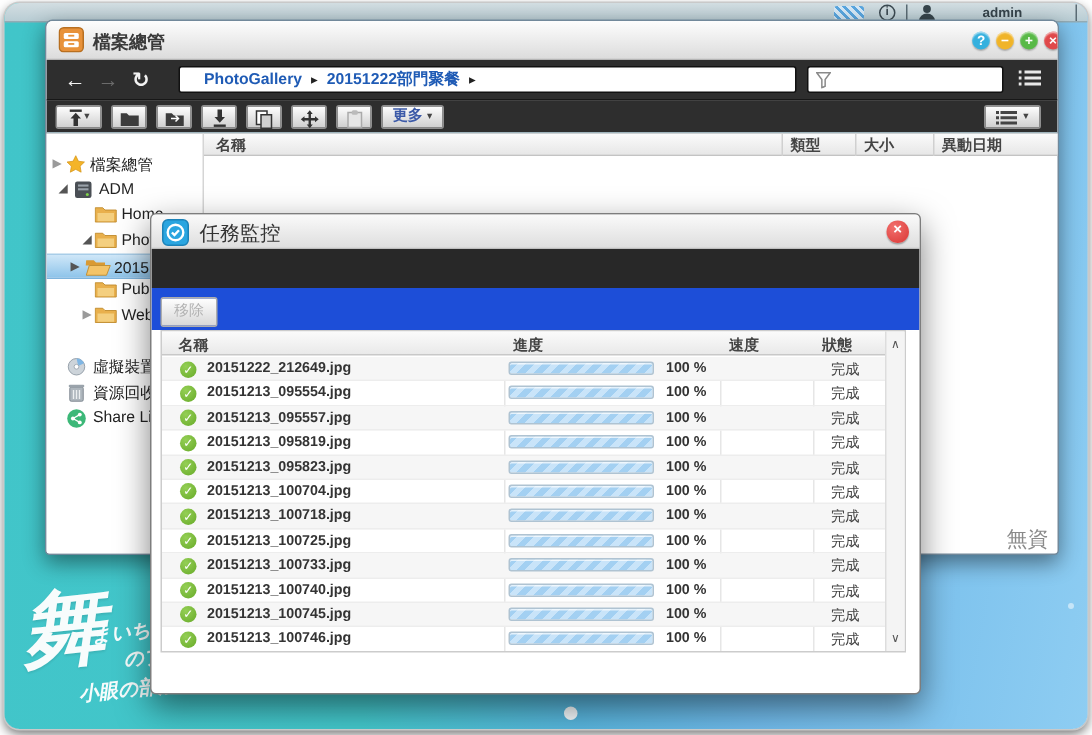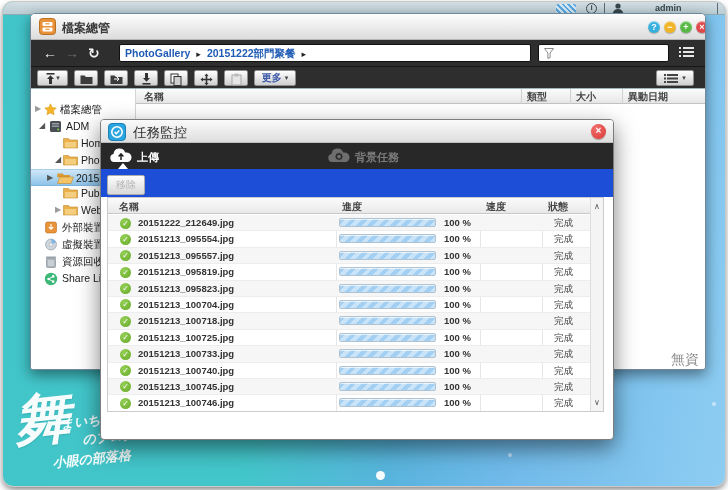--- a/index.html
+++ b/index.html
@@ -37,21 +37,21 @@
   .wbtn.help{left:617px;background:#35b0de;}
   .wbtn.min{left:633px;background:#f0b429;}
   .wbtn.max{left:649px;background:#58b947;}
   .wbtn.close{left:665px;background:#e0484a;}
   .blackbar{position:absolute;left:0;right:0;background:#2e2e2e;}
   .bar-nav{top:26px;height:27px;border-bottom:1px solid #171717;}
   .bar-tools{top:53px;height:22px;border-bottom:1px solid #9fb4bc;}
   .navg{position:absolute;top:5px;font-size:14px;font-weight:bold;color:#f2f2f2;}
   .navg.fwd{color:#6b6b6b;}
   .crumbbox{position:absolute;left:88px;top:4px;width:412px;height:18px;background:#fff;border-radius:2px;border:1px solid #111;
-            font-size:10.5px;line-height:17px;padding-left:5px;white-space:nowrap;overflow:hidden;}
+            font-size:10.5px;line-height:17px;padding-left:16px;white-space:nowrap;overflow:hidden;}
   .crumbbox b{color:#1f5bb5;}
   .crumb-sep{color:#222;font-size:9px;margin:0 6px;}
   .filterbox{position:absolute;left:507px;top:4px;width:131px;height:18px;background:#fff;border-radius:2px;border:1px solid #111;}
   .funnel{position:absolute;left:5px;top:3px;}
   .listmenu-ico{position:absolute;left:648px;top:6px;}
   
   .tbtn{position:absolute;top:3px;height:16px;background:linear-gradient(#fefefe,#cfcfcf);border:1px solid #8f8f8f;border-radius:2px;
         color:#333;font-size:10px;text-align:center;}
   .more-label{color:#3c5aa8;font-weight:bold;font-size:10px;line-height:14px;display:inline-block;vertical-align:top;}
   .dd{font-size:7px;color:#444;display:inline-block;vertical-align:top;line-height:14px;}
@@ -62,21 +62,21 @@
   .fl-col-sep{position:absolute;top:0;width:1px;height:15px;background:#d0d0d0;}
   .sidebar{position:absolute;left:0;top:75px;width:105px;bottom:0;background:#fff;border-right:1px solid #d5d5d5;overflow:hidden;}
   .tree-item{position:absolute;left:0;width:105px;height:17px;font-size:10.5px;color:#222;white-space:nowrap;}
   .tree-item .exp{position:absolute;top:3px;font-size:8px;color:#9a9a9a;}
   .tree-item .exp.open{color:#555;}
   .tree-item .ti{position:absolute;top:2px;}
   .tree-item .lbl{position:absolute;top:2px;}
   .tree-item.selected{background:linear-gradient(#cfe7f8,#8ec4ea);border-top:1px solid #a8cde8;border-bottom:1px solid #7eb4dd;}
   .empty-text{position:absolute;left:640px;top:337px;font-size:14px;color:#8a8a8a;}
   
-  .dlg{position:absolute;left:97px;top:117px;width:514px;height:321px;background:#fff;border:1px solid #7d7d7d;border-radius:4px;
+  .dlg{position:absolute;left:97px;top:140px;width:514px;height:321px;background:#fff;border:1px solid #7d7d7d;border-radius:4px;
        box-shadow:0 8px 22px rgba(0,0,0,.5);overflow:hidden;}
   .dlg-title{position:absolute;left:0;top:0;right:0;height:23px;background:linear-gradient(#fafafa,#dedede);border-bottom:1px solid #bdbdbd;}
   .dlg-title .t{position:absolute;left:32px;top:4px;font-size:13.5px;color:#333;}
   .dlg-ico{position:absolute;left:7px;top:3px;}
   .dlg-close{position:absolute;right:7px;top:4px;width:15px;height:15px;border-radius:50%;
              background:radial-gradient(circle at 35% 30%,#f2706d,#d93634);color:#fff;font-size:10px;font-weight:bold;
              text-align:center;line-height:14px;box-shadow:0 1px 1px rgba(0,0,0,.3);}
   .tabbar{position:absolute;left:0;top:23px;right:0;height:26px;background:#282828;}
   .tab{position:absolute;top:0;height:26px;}
   .tab .tl{position:absolute;top:7px;font-size:11px;font-weight:bold;color:#7c7c7c;}
@@ -316,29 +316,20 @@
       <div class="tree-item" style="top:113px">
         <span class="exp" style="left:24px">▶</span>
         <span class="ti" style="left:32px">
               <svg width="15" height="12" viewBox="0 0 15 12">
                 <path d="M0.5 1.5 h5 l1.5 1.5 h7.5 v8 h-14 z" fill="#e9b04c" stroke="#c08b2d" stroke-width=".6"></path>
                 <rect x="2" y="5" width="11" height="5.5" fill="#f4cf7f"></rect>
               </svg>
             </span>
         <span class="lbl" style="left:50px">Web</span>
       </div>
-      <div class="tree-item" style="top:130px">
-        <span class="ti" style="left:13px">
-              <svg width="14" height="13" viewBox="0 0 14 13">
-                <rect x="1.5" y="1" width="11" height="11" rx="2" fill="#e8923a" stroke="#b86f20" stroke-width=".6"></rect>
-                <path d="M7 3 v5 m-2.2 -2 L7 8.2 9.2 6" stroke="#fff" fill="none" stroke-width="1.1"></path>
-              </svg>
-            </span>
-        <span class="lbl" style="left:31px">外部裝置</span>
-      </div>
       <div class="tree-item" style="top:147px">
         <span class="ti" style="left:13px">
               <svg width="14" height="13" viewBox="0 0 14 13">
                 <circle cx="7" cy="6.5" r="5.5" fill="#cdd4da" stroke="#8f9aa4" stroke-width=".6"></circle>
                 <path d="M7 1 a5.5 5.5 0 0 1 5 3.2 L8.2 6 z" fill="#7fb6e4"></path>
                 <circle cx="7" cy="6.5" r="1.6" fill="#fff" stroke="#8f9aa4" stroke-width=".5"></circle>
               </svg>
             </span>
         <span class="lbl" style="left:31px">虛擬裝置</span>
       </div>
@@ -374,40 +365,20 @@
               <rect x="0.5" y="0.5" width="17" height="17" rx="3.5" fill="#2aa5e0" stroke="#1b82b8"></rect>
               <circle cx="9" cy="9" r="5.2" fill="none" stroke="#fff" stroke-width="1.6"></circle>
               <path d="M6.6 9 l1.7 1.7 3 -3.2" fill="none" stroke="#fff" stroke-width="1.6"></path>
             </svg>
       </span>
       <span class="t">任務監控</span>
       <div class="dlg-close">×</div>
     </div>
 
     <div class="tabbar">
-      <div class="tab active" style="left:0;width:90px">
-        <span style="position:absolute;left:8px;top:5px">
-          <svg width="24" height="16" viewBox="0 0 24 16">
-                <path d="M5 14 a4 4 0 0 1 -.5 -7.9 A6 6 0 0 1 16.2 4.6 A4.3 4.3 0 0 1 19 14 z" fill="#fff"></path>
-                <path d="M12 12 V6.2 M9.6 8.4 L12 5.8 14.4 8.4" stroke="#222" stroke-width="1.5" fill="none"></path>
-              </svg>
-        </span>
-        <span class="tl" style="left:36px">上傳</span>
-        <div class="notch"></div>
-      </div>
-      <div class="tab" style="left:218px;width:120px">
-        <span style="position:absolute;left:8px;top:5px">
-          <svg width="24" height="16" viewBox="0 0 24 16">
-                <path d="M5 14 a4 4 0 0 1 -.5 -7.9 A6 6 0 0 1 16.2 4.6 A4.3 4.3 0 0 1 19 14 z" fill="#6e6e6e"></path>
-                <circle cx="12" cy="8.6" r="2.6" fill="none" stroke="#2a2a2a" stroke-width="1.3"></circle>
-                <path d="M12 4.8 v1.4 M12 10.9 v1.4 M8.3 8.6 h1.4 M14.3 8.6 h1.4 M9.4 6 l1 1 M13.6 10.2 l1 1 M14.6 6 l-1 1 M10.4 10.2 l-1 1" stroke="#2a2a2a" stroke-width="1"></path>
-              </svg>
-        </span>
-        <span class="tl" style="left:36px">背景任務</span>
-      </div>
     </div>
 
     <div class="dlg-actions">
       <div class="abtn disabled" style="left:6px;width:38px">移除</div>
     </div>
 
     <div class="tlist">
       <div class="t-header">
         <span style="left:11px">名稱</span>
         <span style="left:234px">進度</span>

